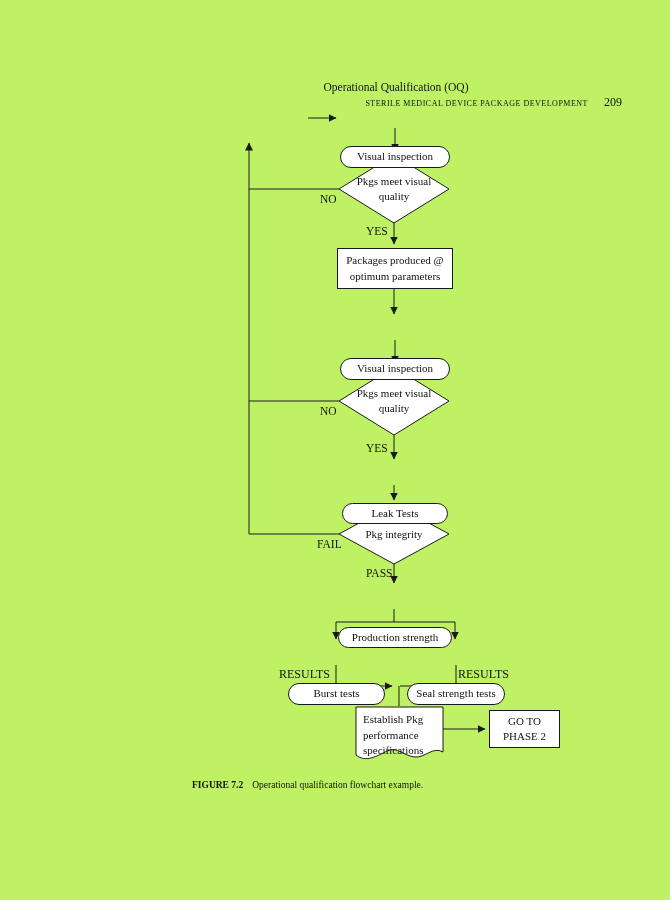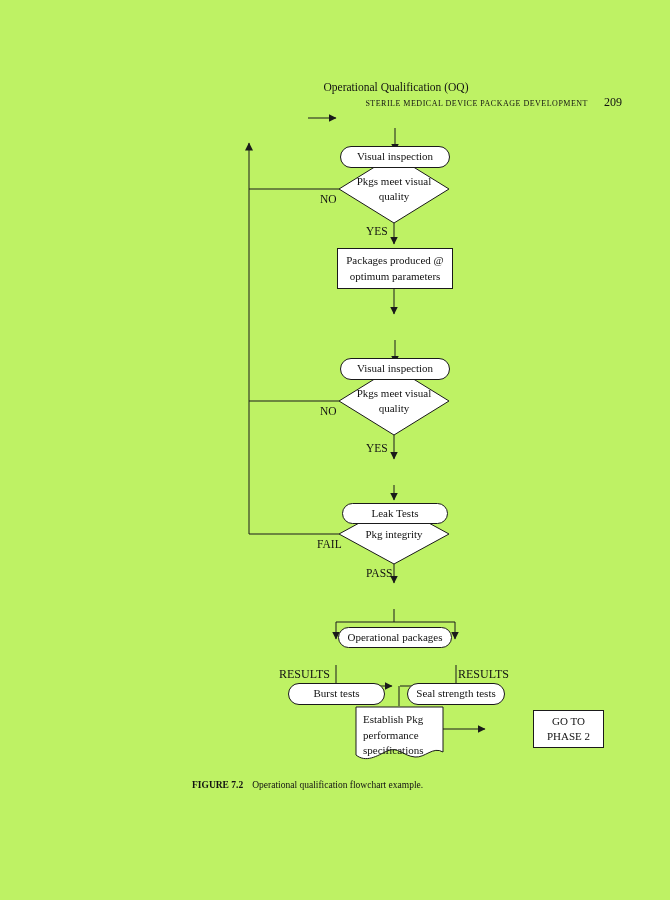--- a/index.html
+++ b/index.html
@@ -98,29 +98,29 @@
   <div class="node" style="left:337px; top:248px; width:116px; height:41px;">Packages produced @ optimum parameters</div>
 
   <div class="node stadium" style="left:340px; top:318px; width:110px; height:22px;">Visual inspection</div>
 
   <div class="dlabel" style="left:345px; top:386px; width:98px;">Pkgs meet visual quality</div>
 
   <div class="node stadium" style="left:342px; top:463px; width:106px; height:21px; border-radius:10.5px;">Leak Tests</div>
 
   <div class="dlabel" style="left:345px; top:527px; width:98px;">Pkg integrity</div>
 
-  <div class="node stadium" style="left:338px; top:587px; width:114px; height:21px; border-radius:10.5px;">Operational packages</div>
+  <div class="node stadium" style="left:338px; top:587px; width:114px; height:21px; border-radius:10.5px;">Production strength</div>
 
   <div class="node stadium" style="left:288px; top:643px; width:97px; height:22px;">Burst tests</div>
 
   <div class="node stadium" style="left:407px; top:643px; width:98px; height:22px;">Seal strength tests</div>
 
   <div class="doc-text" style="left:363px; top:712px; width:76px;">Establish Pkg performance specifications</div>
 
-  <div class="node" style="left:489px; top:710px; width:71px; height:38px;margin-left:44px;">GO TO PHASE 2</div>
+  <div class="node" style="left:489px; top:710px; width:71px; height:38px;">GO TO PHASE 2</div>
 
   <div class="elabel" style="left:320px; top:193px;">NO</div>
   <div class="elabel" style="left:366px; top:225px;">YES</div>
   <div class="elabel" style="left:320px; top:405px;">NO</div>
   <div class="elabel" style="left:366px; top:442px;">YES</div>
   <div class="elabel" style="left:317px; top:538px;">FAIL</div>
   <div class="elabel" style="left:366px; top:567px;">PASS</div>
   <div class="elabel results" style="left:279px; top:667px;">RESULTS</div>
   <div class="elabel results" style="left:458px; top:667px;">RESULTS</div>
 

